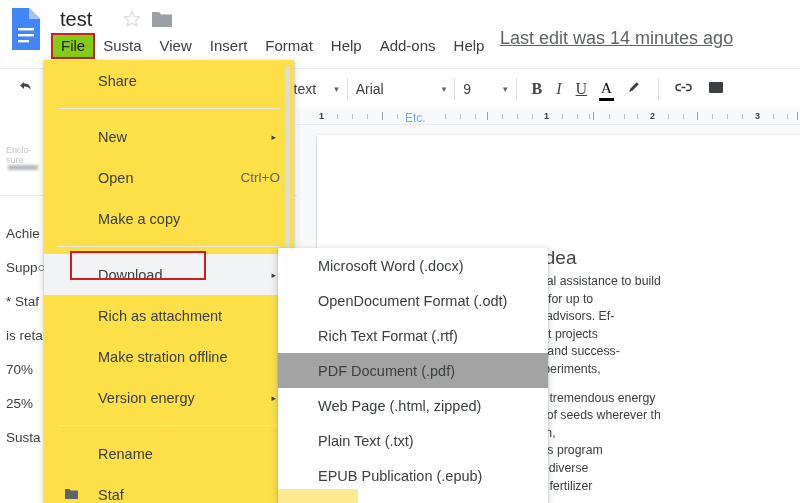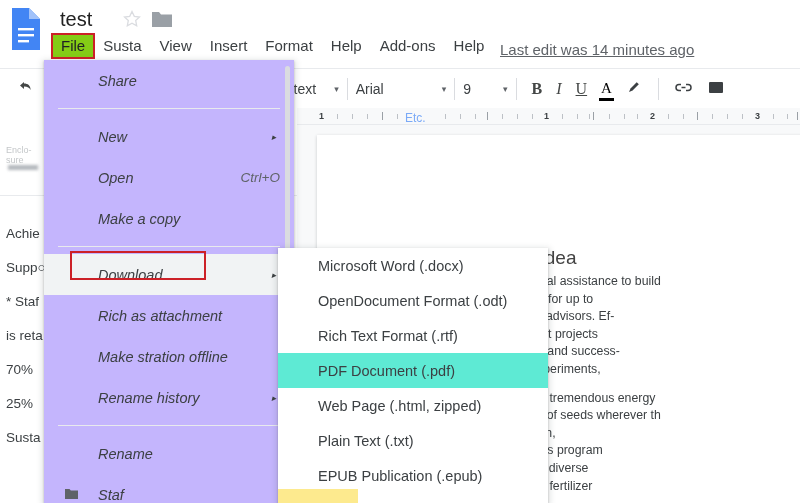--- a/index.html
+++ b/index.html
@@ -15,21 +15,21 @@
   .titlebar { position:absolute; left:0; top:0; width:800px; height:64px; background:#fff; }
   .docs-logo { position:absolute; left:8px; top:6px; width:36px; height:46px; }
   .doc-title { position:absolute; left:60px; top:5px; font-size:20px; color:#222; line-height:28px; white-space:nowrap; }
   .star-icon { position:absolute; left:120px; top:7px; width:24px; height:24px; }
   .folder-icon { position:absolute; left:150px; top:8px; width:24px; height:22px; }
 
   
   .menubar { position:absolute; left:52px; top:33px; height:26px; display:flex; align-items:center; }
   .menu-item { font-size:15px; color:#3c4043; padding:2px 9px; white-space:nowrap; line-height:20px; }
   .menu-item.boxed { outline:2px solid #cc2027; outline-offset:-1px; background:#84cc16; color:#202124; }
-  .lastedit { position:absolute; left:500px; top:41px; font-size:15px; color:#5f6368;
+  .lastedit { position:absolute; left:500px; top:28px; font-size:18px; color:#5f6368;
               text-decoration:underline; white-space:nowrap; }
 
   
   .toolbar { position:absolute; left:0; top:68px; width:800px; height:40px; background:#fff;
              border-top:1px solid #e8eaed; display:flex; align-items:center; }
   .tb-sep { width:1px; height:22px; background:#dadce0; margin:0 8px; }
   .tb-icon { font-size:17px; color:#444746; padding:0 7px; line-height:1; }
   .tb-select { display:flex; align-items:center; font-size:14px; color:#3c4043; }
   .tb-select .caret { font-size:9px; color:#5f6368; margin-left:18px; }
   .tb-bold { font-weight:bold; font-size:16px; font-family:"Liberation Serif", serif; }
@@ -64,38 +64,38 @@
   .page { position:absolute; left:20px; top:10px; width:500px; height:368px; background:#fff;
           box-shadow:0 1px 3px rgba(60,64,67,.25); }
   .doc-heading { position:absolute; left:108px; top:112px; font-size:19px; color:#434343;
                  white-space:nowrap; letter-spacing:.1px; }
   .doc-body { position:absolute; left:108px; top:138px; width:420px; font-size:12.3px;
               color:#3c4043; line-height:17.6px; }
   .doc-body p { white-space:nowrap; overflow:hidden; }
   .doc-gap { height:11px; }
 
   
-  .fmenu { position:absolute; left:44px; top:60px; width:250px; height:443px; background:#c4b5fd;
-           box-shadow:0 2px 6px 2px rgba(60,64,67,.15), 0 1px 2px rgba(60,64,67,.3); z-index:30;font-style:italic; }
+  .fmenu { position:absolute; left:44px; top:60px; width:250px; height:443px; background:#fde047;
+           box-shadow:0 2px 6px 2px rgba(60,64,67,.15), 0 1px 2px rgba(60,64,67,.3); z-index:30; }
   .fm-item { position:relative; height:41px; display:flex; align-items:center; padding:0 0 0 54px;
              font-size:14.5px; color:#3c4043; white-space:nowrap; }
   .fm-item.hl { background:#f1f3f4; }
   .fm-item .accel { position:absolute; right:14px; font-size:13.5px; color:#5f6368; }
   .fm-item .arrow { position:absolute; right:18px; font-size:9px; color:#3c4043; }
   .fm-item .ic { position:absolute; left:20px; font-size:14px; color:#5f6368; }
   .fm-sep { height:1px; background:#e8eaed; margin:7px 14px 7px 14px; }
   .fm-box { position:absolute; left:26px; width:136px; height:29px; border:2px solid #cc2027; pointer-events:none; }
   .fm-scroll { position:absolute; right:4px; top:6px; width:5px; height:193px; background:#dadce0; border-radius:3px; }
 
   
   .submenu { position:absolute; left:278px; top:248px; width:270px; height:255px; background:#fff;
              box-shadow:0 2px 6px 2px rgba(60,64,67,.15), 0 1px 2px rgba(60,64,67,.3); z-index:40; }
   .sm-item { height:35px; display:flex; align-items:center; padding:0 0 0 40px;
              font-size:14.5px; color:#3c4043; white-space:nowrap; }
-  .sm-item.hl { background:#5eead4; }
+  .sm-item.hl { background:#a3a3a3; }
   .yellow-mark { position:absolute; left:278px; top:489px; width:80px; height:14px; background:#fdea8e; z-index:45; }
 </style>
 </head>
 <body>
 
 <div id="root">
 
   <div class="titlebar">
     <span class="docs-logo">
       <svg width="36" height="46" viewBox="0 0 36 46">
@@ -285,21 +285,21 @@
       <span>Download</span>
       <span class="arrow">▸</span>
     </div>
     <div class="fm-item">
       <span>Rich as attachment</span>
     </div>
     <div class="fm-item">
       <span>Make stration offline</span>
     </div>
     <div class="fm-item">
-      <span>Rename history</span>
+      <span>Version energy</span>
       <span class="arrow">▸</span>
     </div>
     <div class="fm-sep"></div>
     <div class="fm-item">
       <span>Rename</span>
     </div>
     <div class="fm-item">
       <span class="ic">
         <svg width="15" height="13" viewBox="0 0 15 13">
             <path d="M1 2 h4.5 l1.3 1.6 H14 V12 H1 Z" fill="#5f6368"></path>

